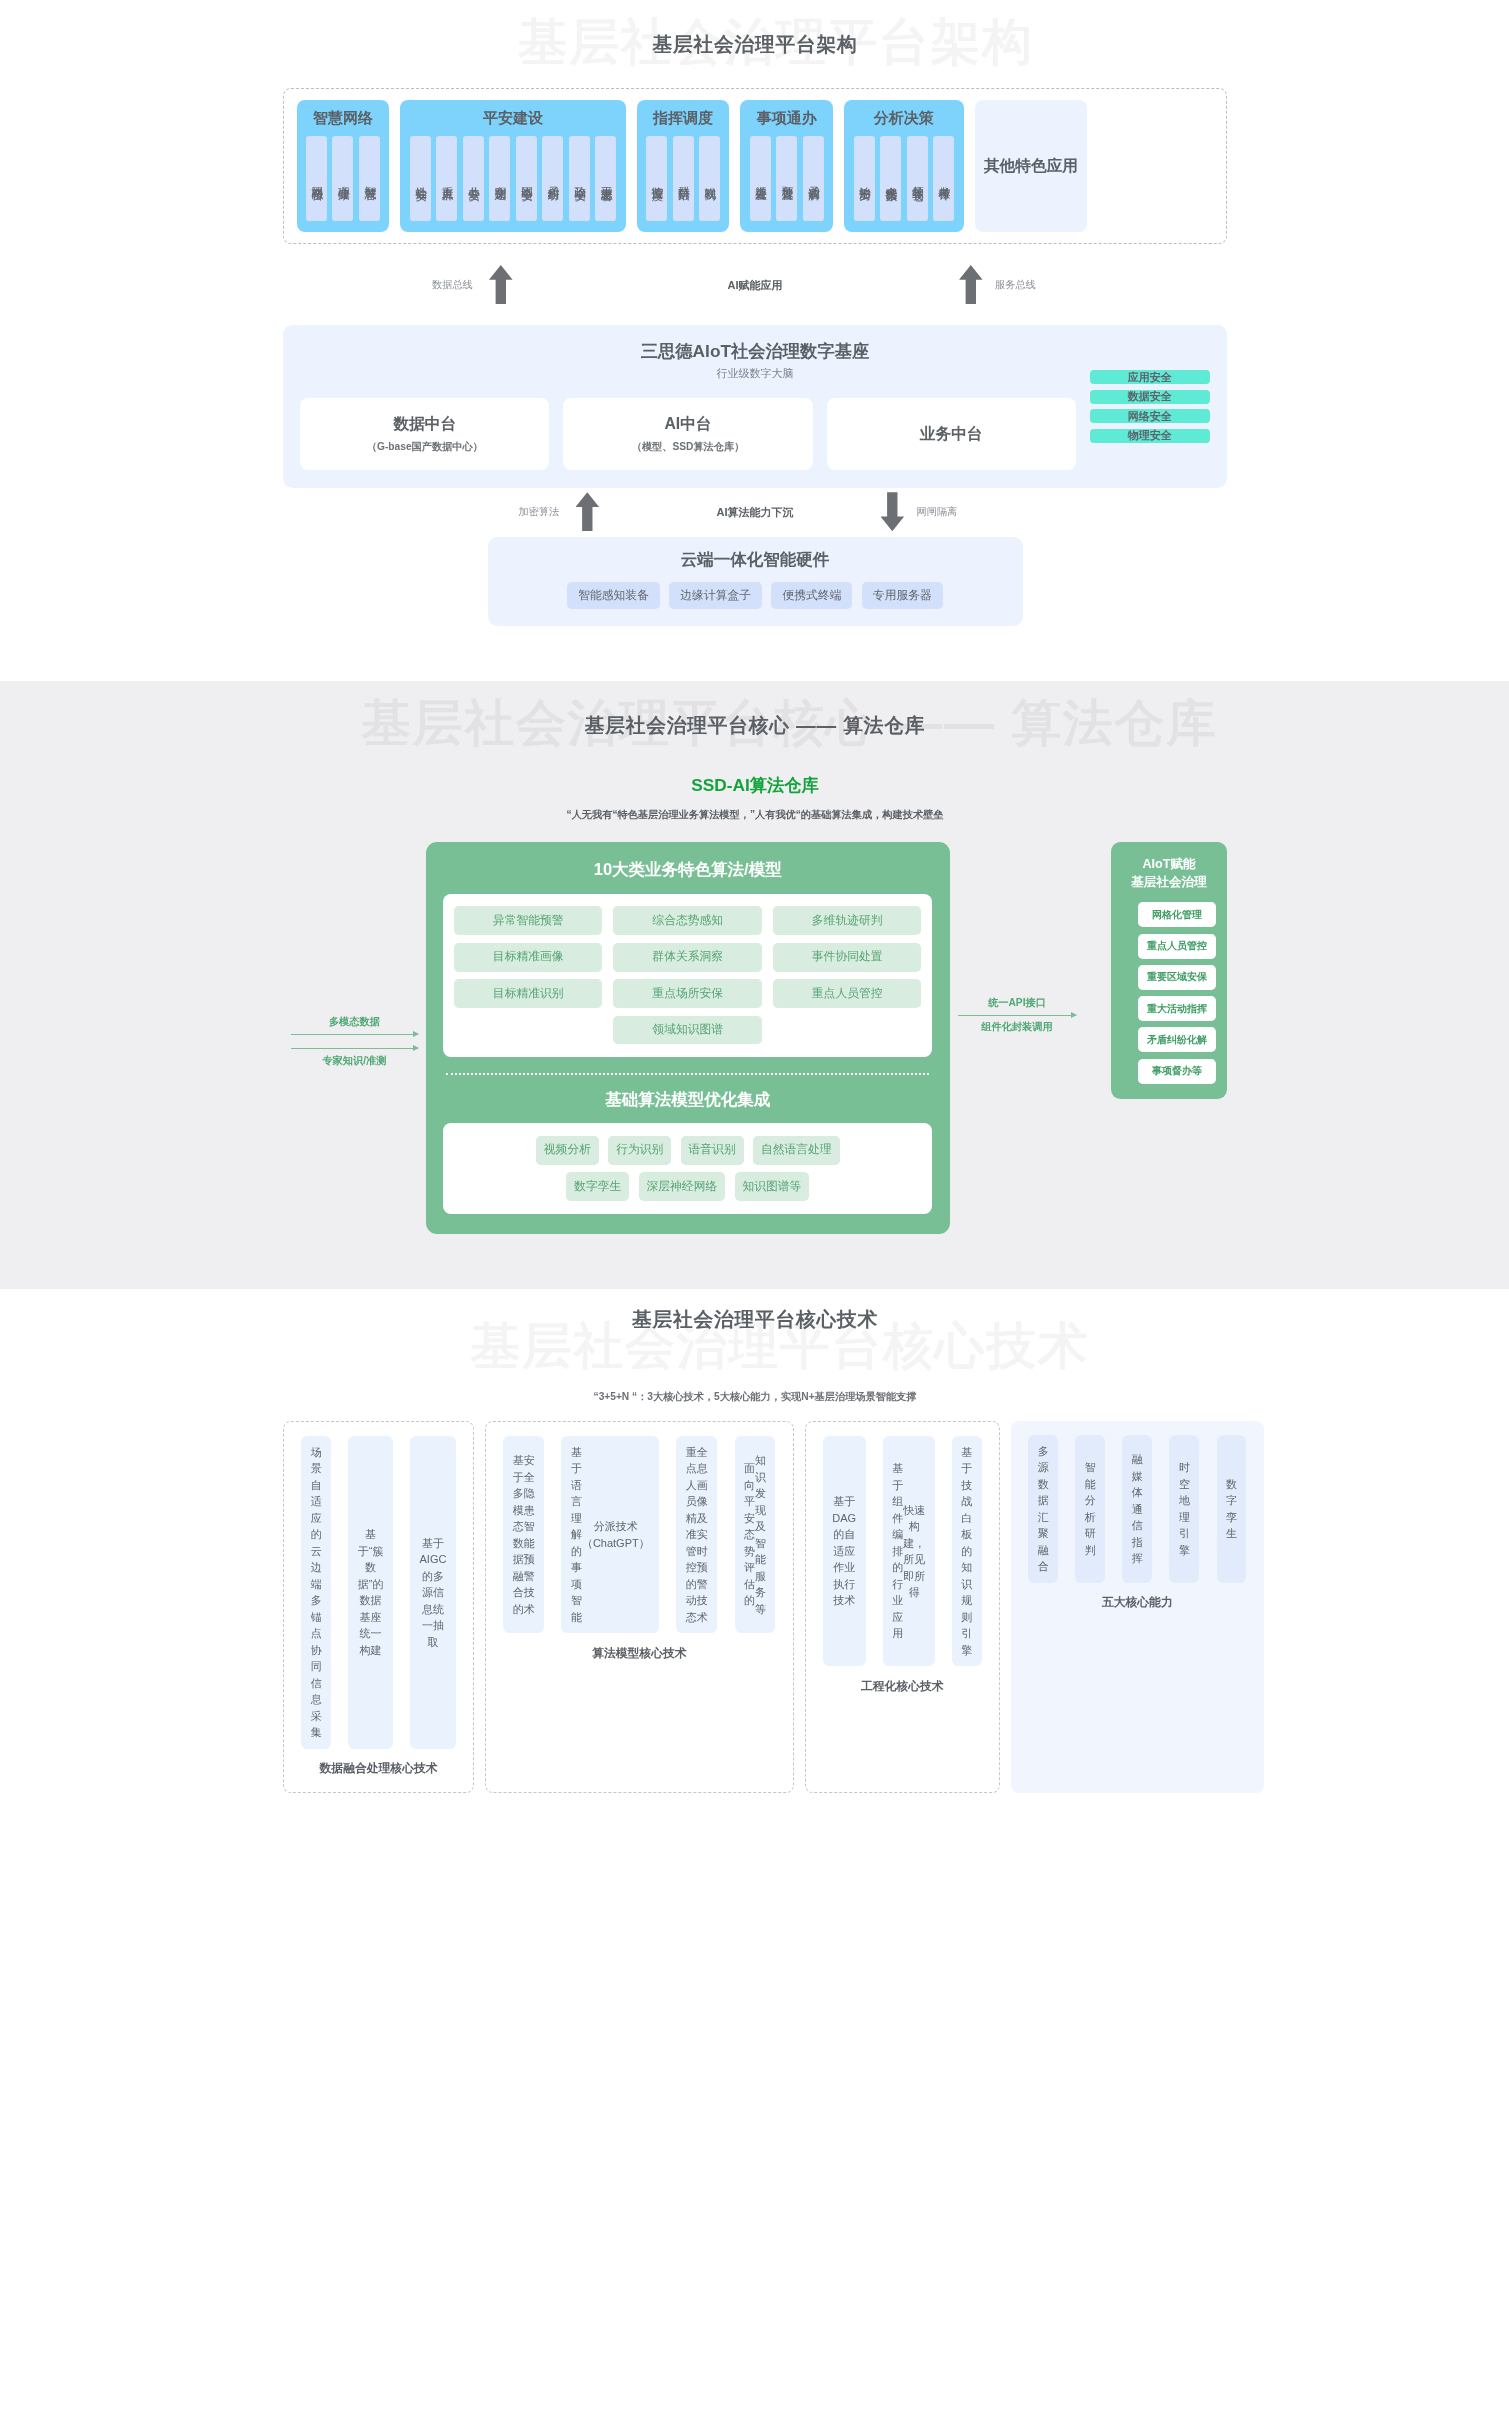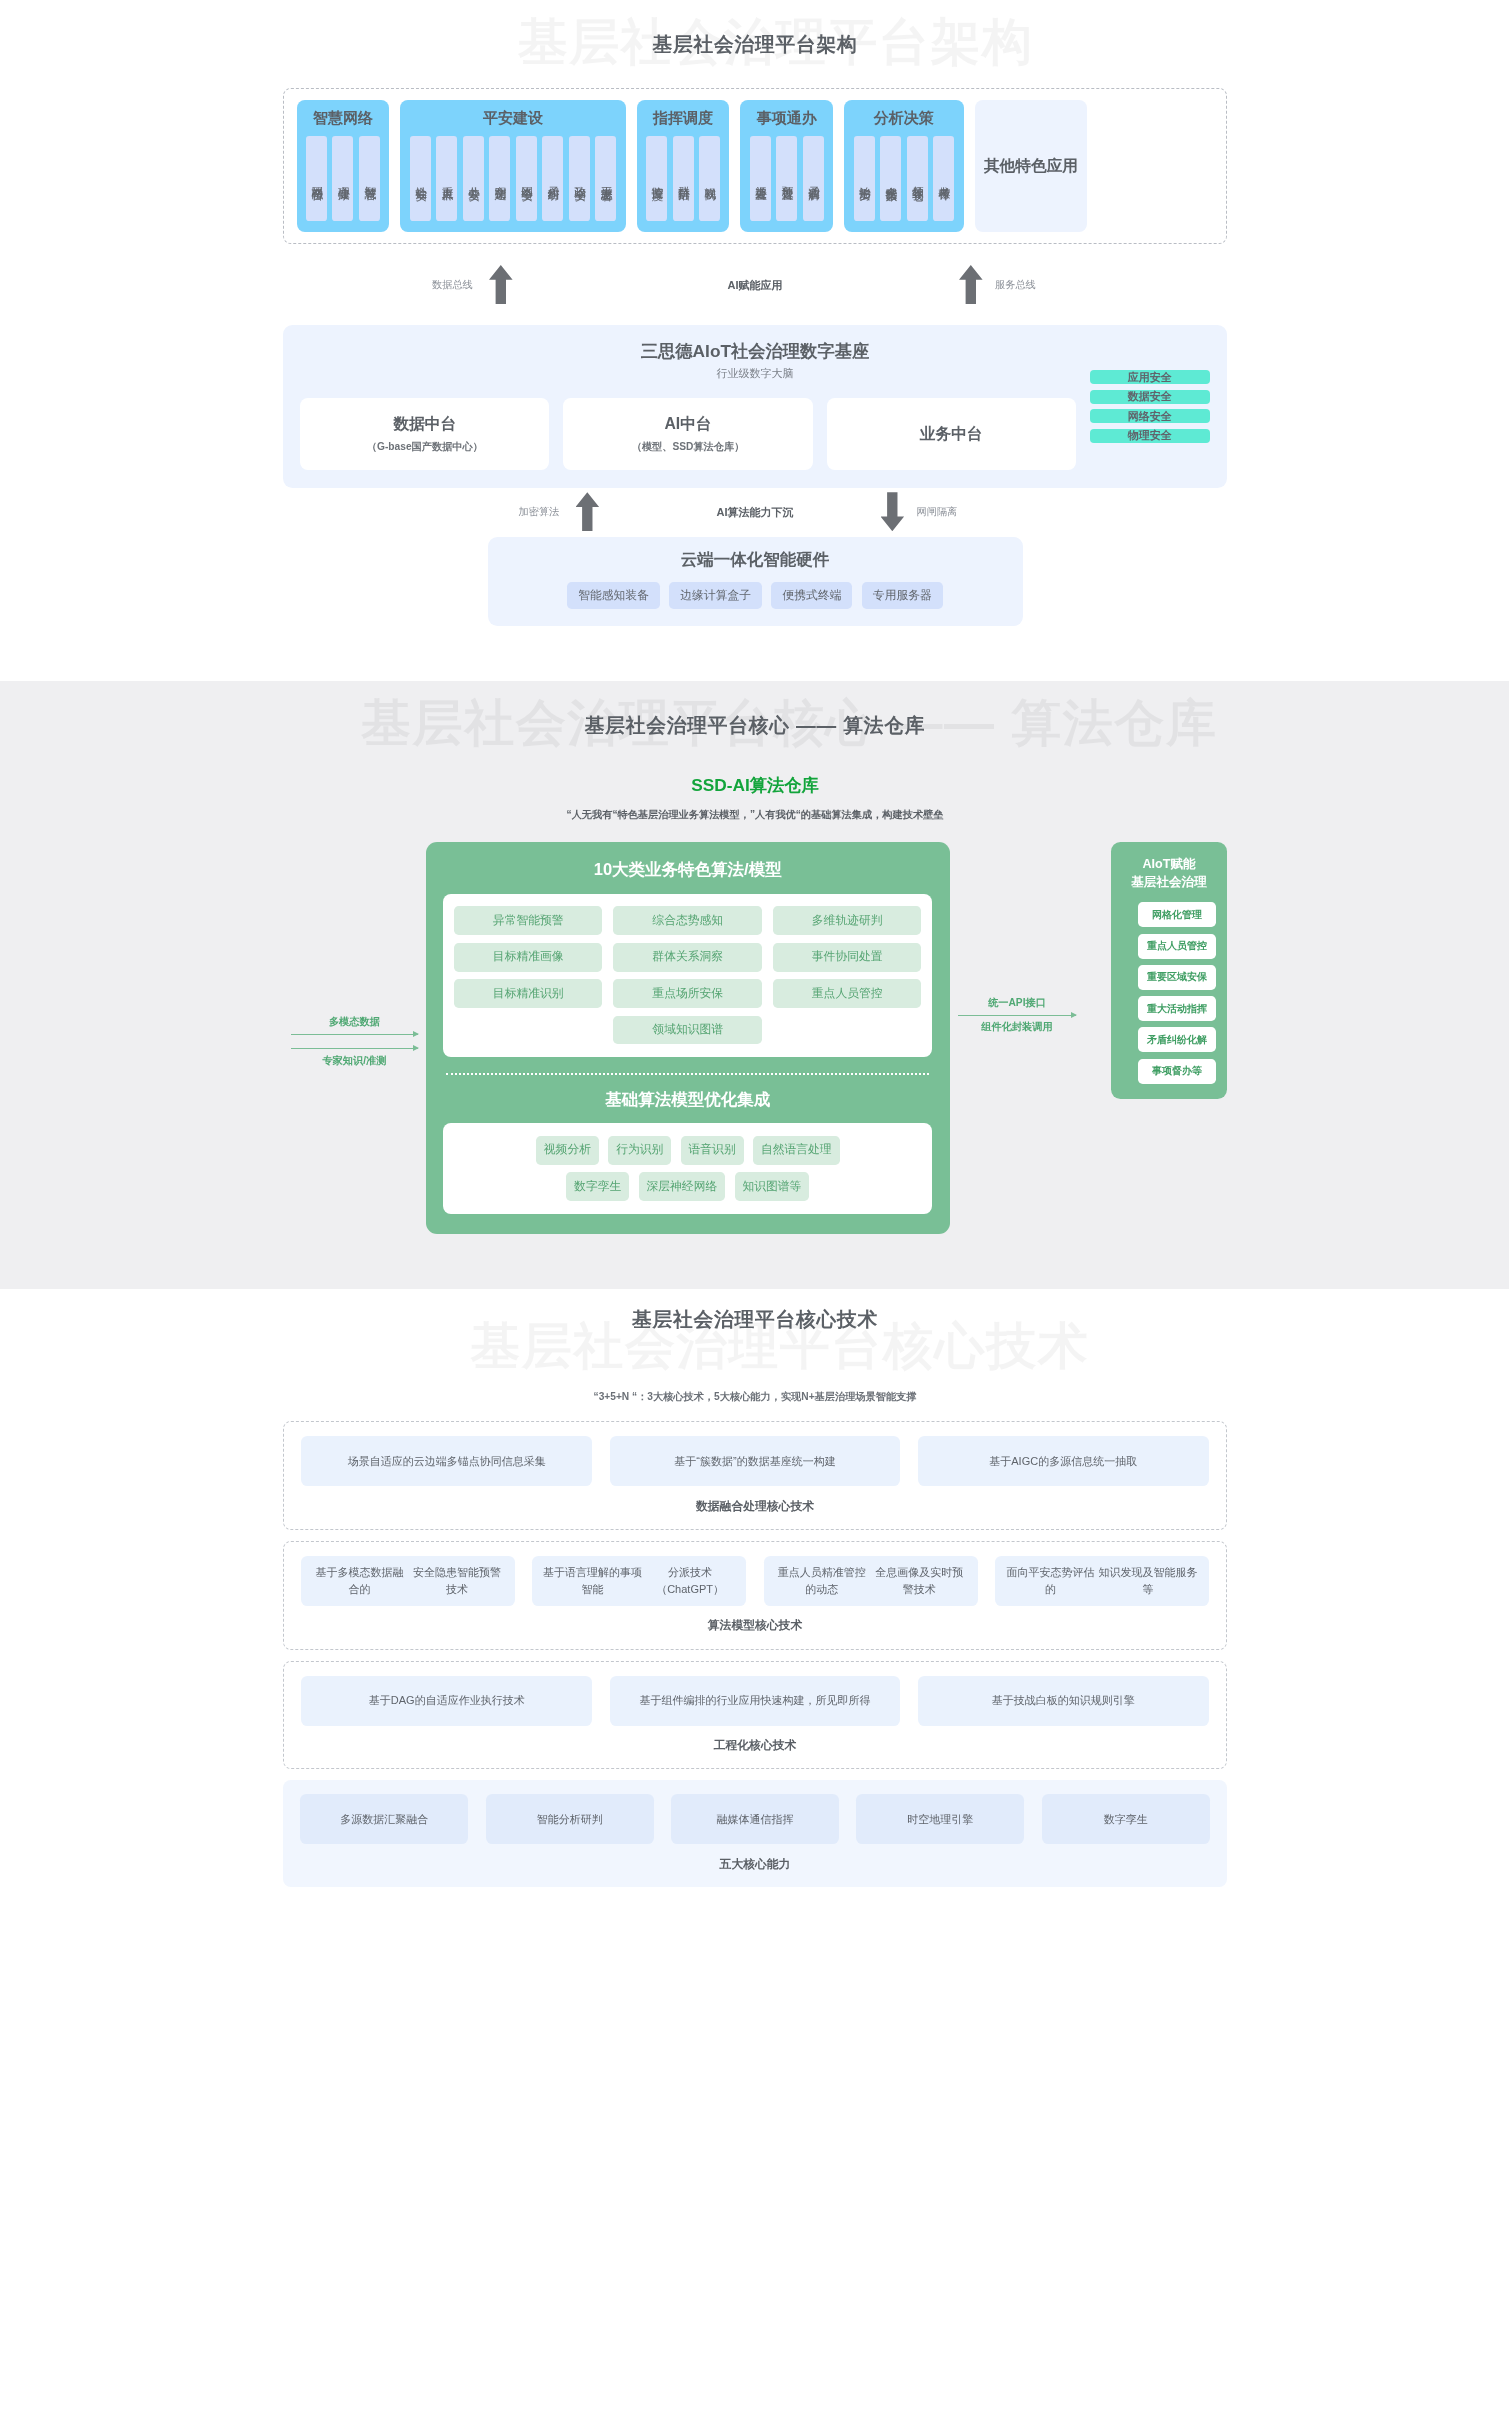--- a/index.html
+++ b/index.html
@@ -220,21 +220,21 @@
   .mid-arrow-col{
     width:148px;display:flex;flex-direction:column;justify-content:center;
     padding-top:154px;
   }
 
   
   .tech-sub{
     text-align:center;font-size:10.2px;font-weight:bold;color:#6b7077;
     margin-top:-17.3px;margin-bottom:17.3px;
   }
-  .tech-wrap{width:944px;margin:0 auto;display:flex;flex-direction:column;gap:11px;}
+  .tech-wrap{width:944px;margin:0 auto;display:flex;flex-direction:row;gap:11px;}
   .tech-block{
     border:1.3px dashed #c3c7cd;border-radius:7.9px;
     padding:14px 17.3px 7.9px 17.3px;
   }
   .tech-block.plain{
     border:none;background:#f1f6fe;border-radius:7.9px;padding:14px 17.3px 7.9px 17.3px;
   }
   .tech-row{display:flex;gap:17.3px;justify-content:center;}
   .tcard{
     background:#eaf2fd;border-radius:6.3px;

